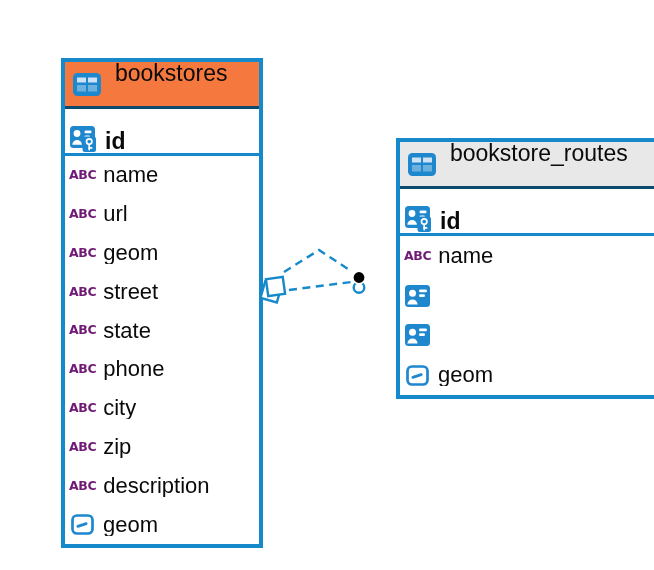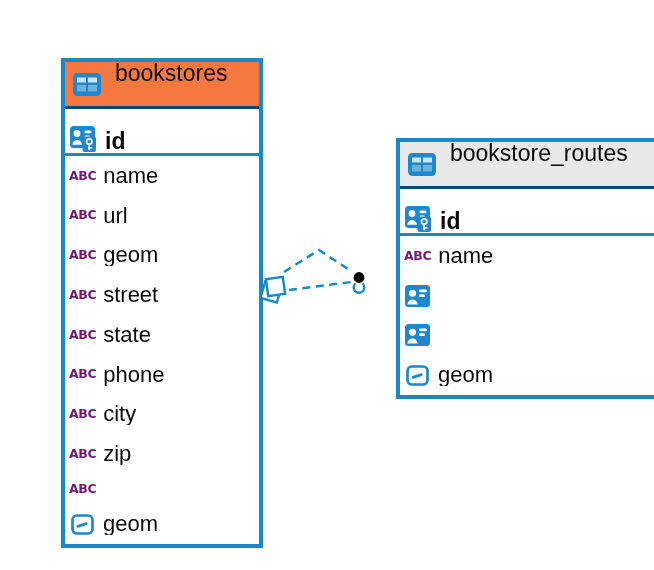--- a/index.html
+++ b/index.html
@@ -138,20 +138,21 @@
     <div class="t-col-row">
       <span class="ic">
           <span class="abc">ABC</span>
         </span>
       <span class="lbl">zip</span>
     </div>
     <div class="t-col-row">
       <span class="ic">
           <span class="abc">ABC</span>
         </span>
+      <span class="lbl">description</span>
     </div>
     <div class="t-col-row">
       <span class="ic">
           <svg width="23" height="21">
             <use href="#sym-geom"></use>
           </svg>
         </span>
       <span class="lbl">geom</span>
     </div>
   </div>

